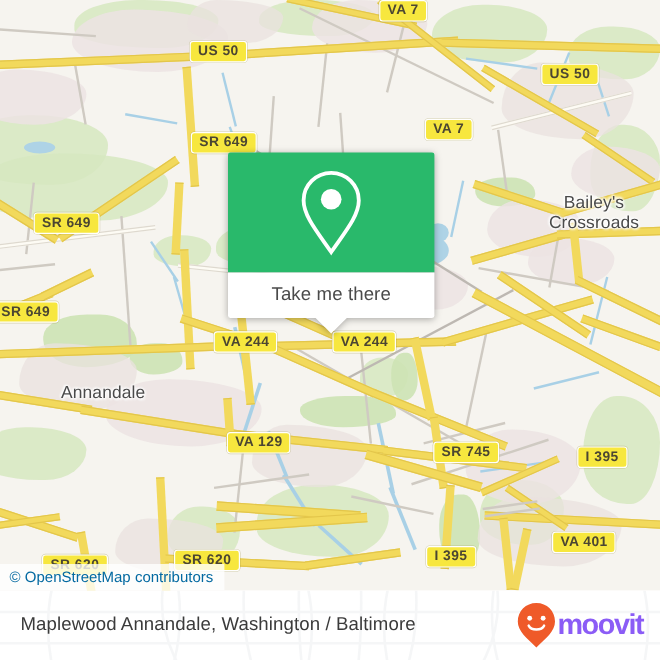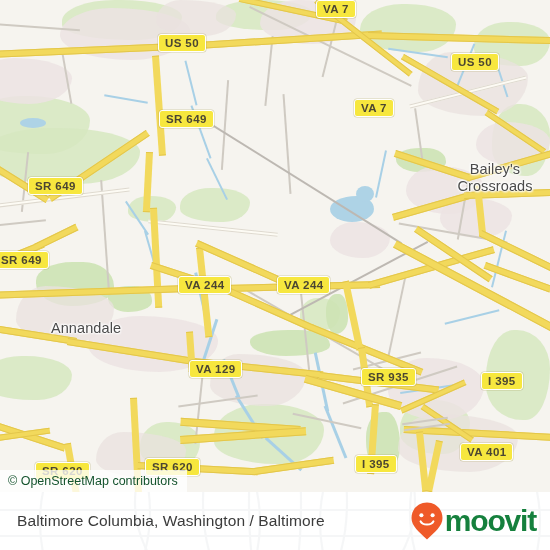--- a/index.html
+++ b/index.html
@@ -67,37 +67,37 @@
     position:absolute;left:50%;transform:translateX(-50%);
     top:138px;width:0;height:0;
     border-left:13px solid transparent;border-right:13px solid transparent;
     border-top:13px solid #ffffff;
   }
 
   
   #attrib{
     position:absolute;left:0;bottom:0;
     background:rgba(255,255,255,.78);
-    color:#14532d;font-size:12.5px;
+    color:#0369a1;font-size:12.5px;
     padding:4px 9px 4px 8px;z-index:50;
   }
 
   
   #footer{
     position:absolute;left:0;top:492px;width:550px;height:58px;
     background:#ffffff;overflow:hidden;
   }
   #footer-wm{position:absolute;left:0;top:0;width:550px;height:58px;opacity:.5;}
   #footer-row{
     position:relative;height:58px;display:flex;align-items:center;
     justify-content:space-between;padding:0 14px 0 17px;box-sizing:border-box;
   }
   #footer-title{color:#3b3b3b;font-size:15.5px;letter-spacing:.1px;white-space:nowrap;}
   #logo{display:flex;align-items:center;gap:1px;}
-  #logo-word{color:#15803d;font-size:30px;font-weight:bold;letter-spacing:-1.2px;line-height:30px;}
+  #logo-word{color:#8b5cf6;font-size:24px;font-weight:bold;letter-spacing:-1.2px;line-height:30px;}
 </style>
 </head>
 <body>
 
 <div id="app">
 
   <div id="map">
 
     <div class="green" style="left:-30px;top:96px;width:120px;height:58px;"></div>
     <div class="green" style="left:-20px;top:128px;width:160px;height:56px;"></div>
@@ -265,27 +265,39 @@
     <div class="shield" style="left:158px;top:34px;">US 50</div>
     <div class="shield" style="left:316px;top:0px;">VA 7</div>
     <div class="shield" style="left:451px;top:53px;">US 50</div>
     <div class="shield" style="left:354px;top:99px;">VA 7</div>
     <div class="shield" style="left:159px;top:110px;z-index:5;">SR 649</div>
     <div class="shield" style="left:28px;top:177px;">SR 649</div>
     <div class="shield" style="left:-6px;top:251px;">SR 649</div>
     <div class="shield" style="left:178px;top:276px;">VA 244</div>
     <div class="shield" style="left:277px;top:276px;">VA 244</div>
     <div class="shield" style="left:189px;top:360px;">VA 129</div>
-    <div class="shield" style="left:361px;top:368px;">SR 935</div>
+    <div class="shield" style="left:361px;top:368px;">SR 745</div>
     <div class="shield" style="left:481px;top:372px;">I 395</div>
     <div class="shield" style="left:460px;top:443px;">VA 401</div>
     <div class="shield" style="left:355px;top:455px;">I 395</div>
     <div class="shield" style="left:35px;top:462px;">SR 620</div>
     <div class="shield" style="left:145px;top:458px;">SR 620</div>
 
+    <div id="card">
+      <div id="card-head">
+        <svg width="56" height="74" viewBox="0 0 56 74">
+          <path d="M28 4 C15.3 4 5 14.3 5 27 C5 40 17 54 28 70 C39 54 51 40 51 27 C51 14.3 40.7 4 28 4 Z" fill="none" stroke="#ffffff" stroke-width="3.2"></path>
+          <circle cx="28" cy="26" r="8.6" fill="#ffffff"></circle>
+        </svg>
+      </div>
+      <div id="card-btn">
+        <span>Take me there</span>
+      </div>
+      <div id="card-tail"></div>
+    </div>
 
     <div id="attrib">
       <span>© OpenStreetMap contributors</span>
     </div>
   </div>
 
   <div id="footer">
     <svg id="footer-wm" viewBox="0 0 550 58" preserveAspectRatio="none">
       <g stroke="#eceef0" stroke-width="2.2" fill="none">
         <ellipse cx="275" cy="10" rx="140" ry="120"></ellipse>
@@ -294,21 +306,21 @@
         <ellipse cx="150" cy="30" rx="110" ry="130"></ellipse>
         <ellipse cx="430" cy="30" rx="110" ry="130"></ellipse>
         <ellipse cx="60" cy="20" rx="90" ry="120"></ellipse>
         <ellipse cx="500" cy="20" rx="90" ry="120"></ellipse>
         <path d="M-20 18 H570"></path>
         <path d="M-20 44 H570"></path>
         <path d="M-20 -6 H570"></path>
       </g>
     </svg>
     <div id="footer-row">
-      <div id="footer-title">Baltimore Columbia, Washington / Baltimore</div>
+      <div id="footer-title">Maplewood Annandale, Washington / Baltimore</div>
       <div id="logo">
         <svg width="34" height="40" viewBox="0 0 34 40">
           <path d="M17 1.5 C8.2 1.5 1.5 8.2 1.5 17 C1.5 25 9 31 17 38.5 C25 31 32.5 25 32.5 17 C32.5 8.2 25.8 1.5 17 1.5 Z" fill="#ef5a29"></path>
           <circle cx="11.4" cy="14.2" r="2.05" fill="#ffffff"></circle>
           <circle cx="22.6" cy="14.2" r="2.05" fill="#ffffff"></circle>
           <path d="M10.6 20.4 C12.6 24.6 21.4 24.6 23.4 20.4" fill="none" stroke="#ffffff" stroke-width="2.1" stroke-linecap="round"></path>
         </svg>
         <span id="logo-word">moovit</span>
       </div>
     </div>

